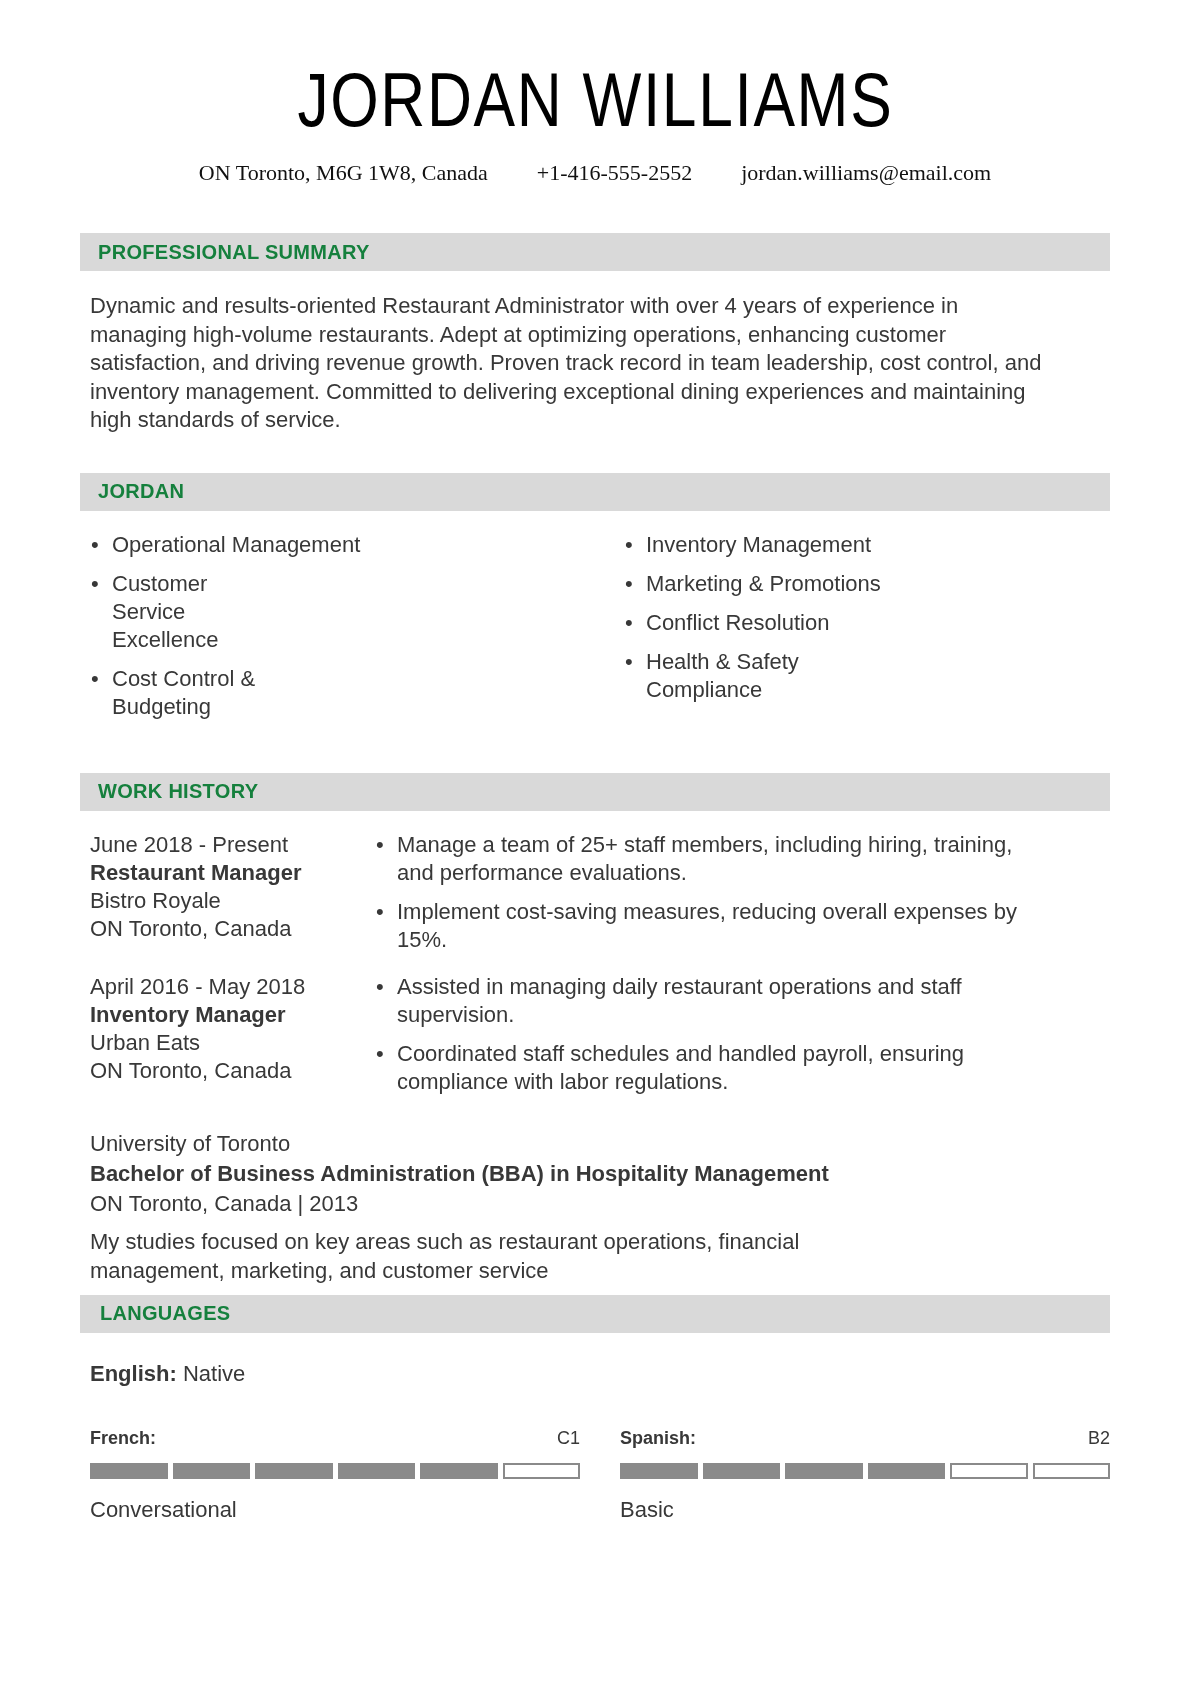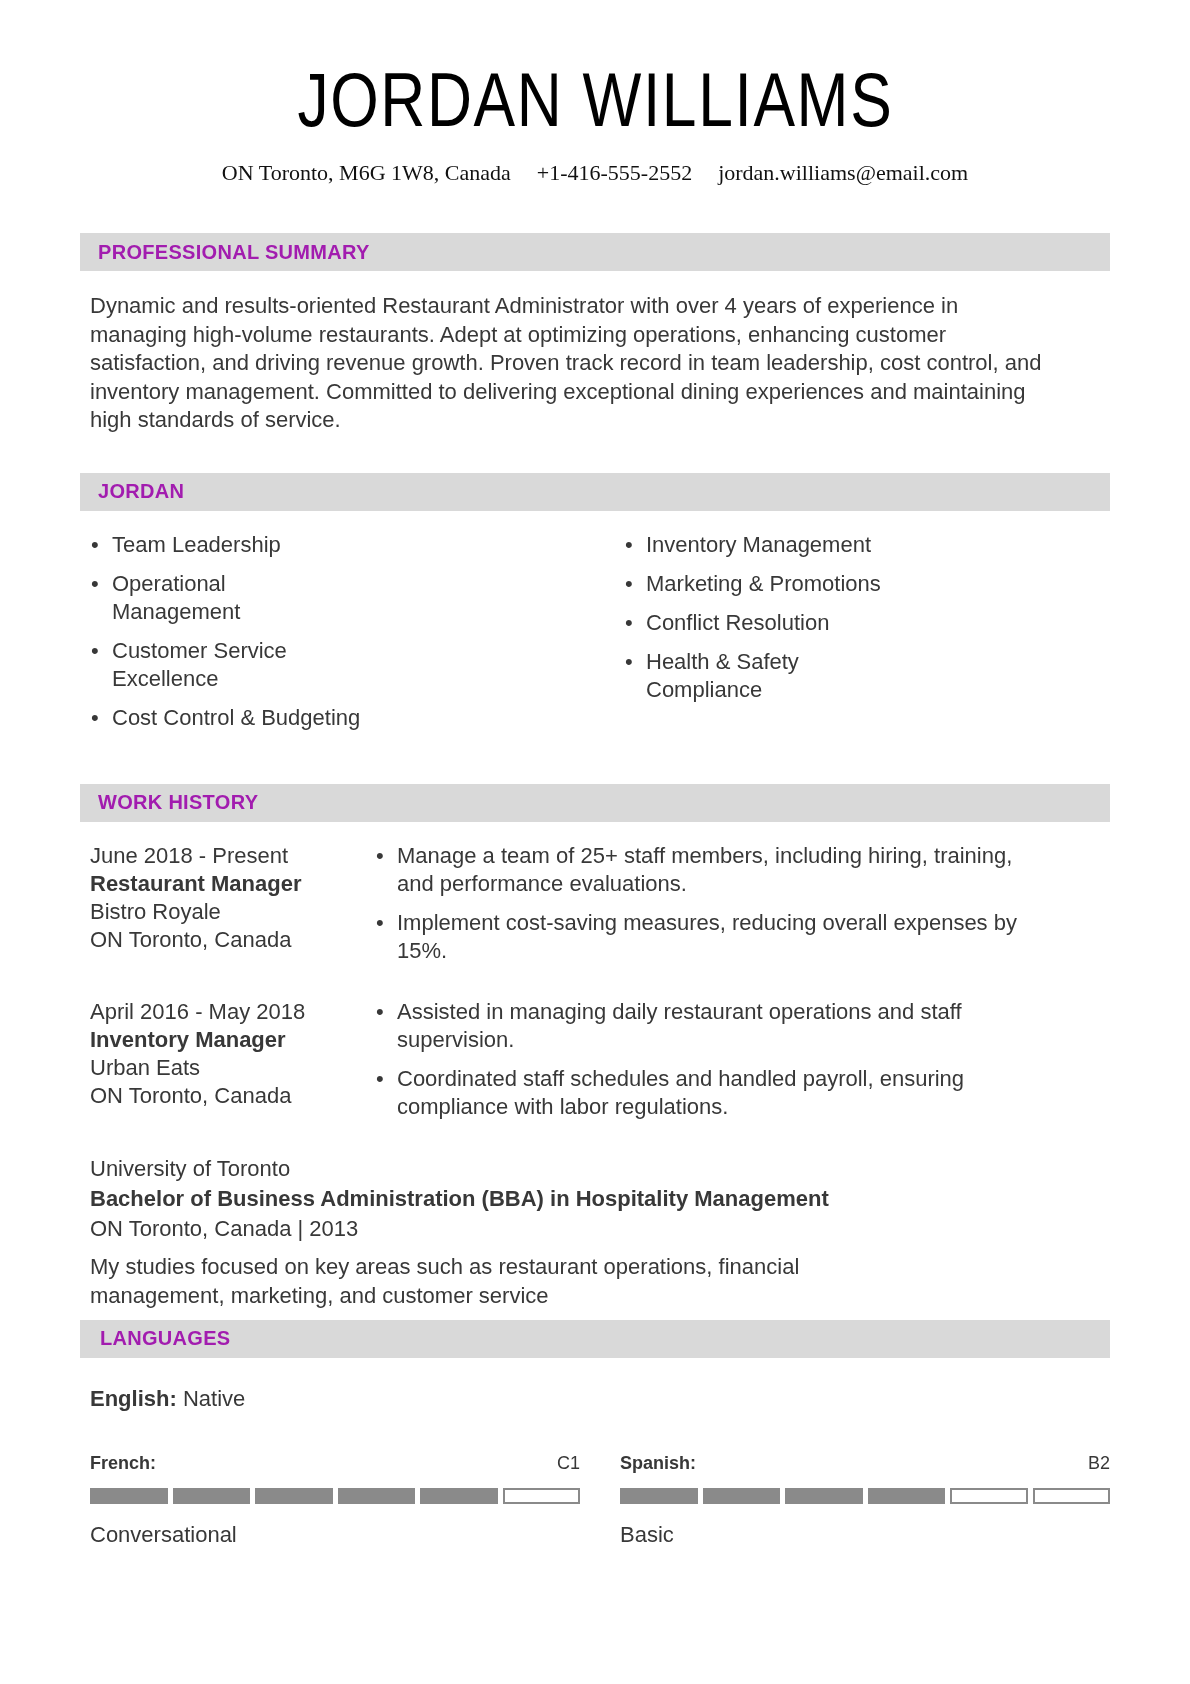--- a/index.html
+++ b/index.html
@@ -20,34 +20,34 @@
     text-align:center;
     font-size:76px;
     line-height:84px;
     font-weight:400;
     color:#000;
     white-space:nowrap;
   }
   .name .scale{display:inline-block;transform:scaleX(0.82);transform-origin:center;letter-spacing:2px;}
   .contact{
     margin-top:18px;
-    display:flex;justify-content:center;align-items:baseline;gap:26px;
+    display:flex;justify-content:center;align-items:baseline;gap:49px;
     font-family:"Liberation Serif",serif;
     font-size:22px;line-height:26px;color:#111;
   }
   
   .sec-bar{
     background:var(--bar-bg,#d9d9d9);
     height:38px;
     display:flex;align-items:center;
     padding-left:18px;
     box-sizing:border-box;
   }
   .sec-bar span{
-    font-weight:700;font-size:20px;letter-spacing:.3px;color:#a21caf;
+    font-weight:700;font-size:20px;letter-spacing:.3px;color:#15803d;
   }
   .sec-summary .sec-bar{margin-top:47px;}
   .sec-skills  .sec-bar{margin-top:38px;}
   .sec-work    .sec-bar{margin-top:41px;}
   .sec-edu     .sec-bar{margin-top:32px;}
   .sec-lang    .sec-bar{margin-top:10px;padding-left:20px;}
 
   .sec-body{padding-left:10px;}
 
   .summary-text{
@@ -73,21 +73,21 @@
     font-size:22px;color:#383838;
   }
   .skills-grid .col1 li:nth-child(2){max-width:150px;}
   .skills-grid .col1 li:nth-child(3){max-width:195px;}
   .skills-grid .col2 li:nth-child(4){max-width:185px;}
   
   .job{
     margin-top:20px;
     display:grid;grid-template-columns:285px 1fr;
   }
-  .job + .job{margin-top:22px;}
+  .job + .job{margin-top:8px;}
   .job-meta div{font-size:22px;line-height:28px;}
   .job-meta .job-title{font-weight:700;}
   .job-bullets{max-width:620px;}
   .job-bullets li{margin-bottom:11px;}
   
   .edu-block{margin-top:22px;}
   .edu-block .edu-line{font-size:22px;line-height:30px;}
   .edu-block .degree{font-weight:700;}
   .edu-desc{margin:8px 0 0 0;font-size:22px;line-height:29px;max-width:830px;}
   
@@ -127,21 +127,20 @@
     </div>
   </section>
 
   <section class="sec-skills">
     <div class="sec-bar">
       <span>JORDAN</span>
     </div>
     <div class="sec-body">
       <div class="skills-grid">
         <ul class="blist col1">
-          <li>Team Leadership</li>
           <li>Operational Management</li>
           <li>Customer Service Excellence</li>
           <li>Cost Control &amp; Budgeting</li>
         </ul>
         <ul class="blist col2">
           <li>Inventory Management</li>
           <li>Marketing &amp; Promotions</li>
           <li>Conflict Resolution</li>
           <li>Health &amp; Safety Compliance</li>
         </ul>

